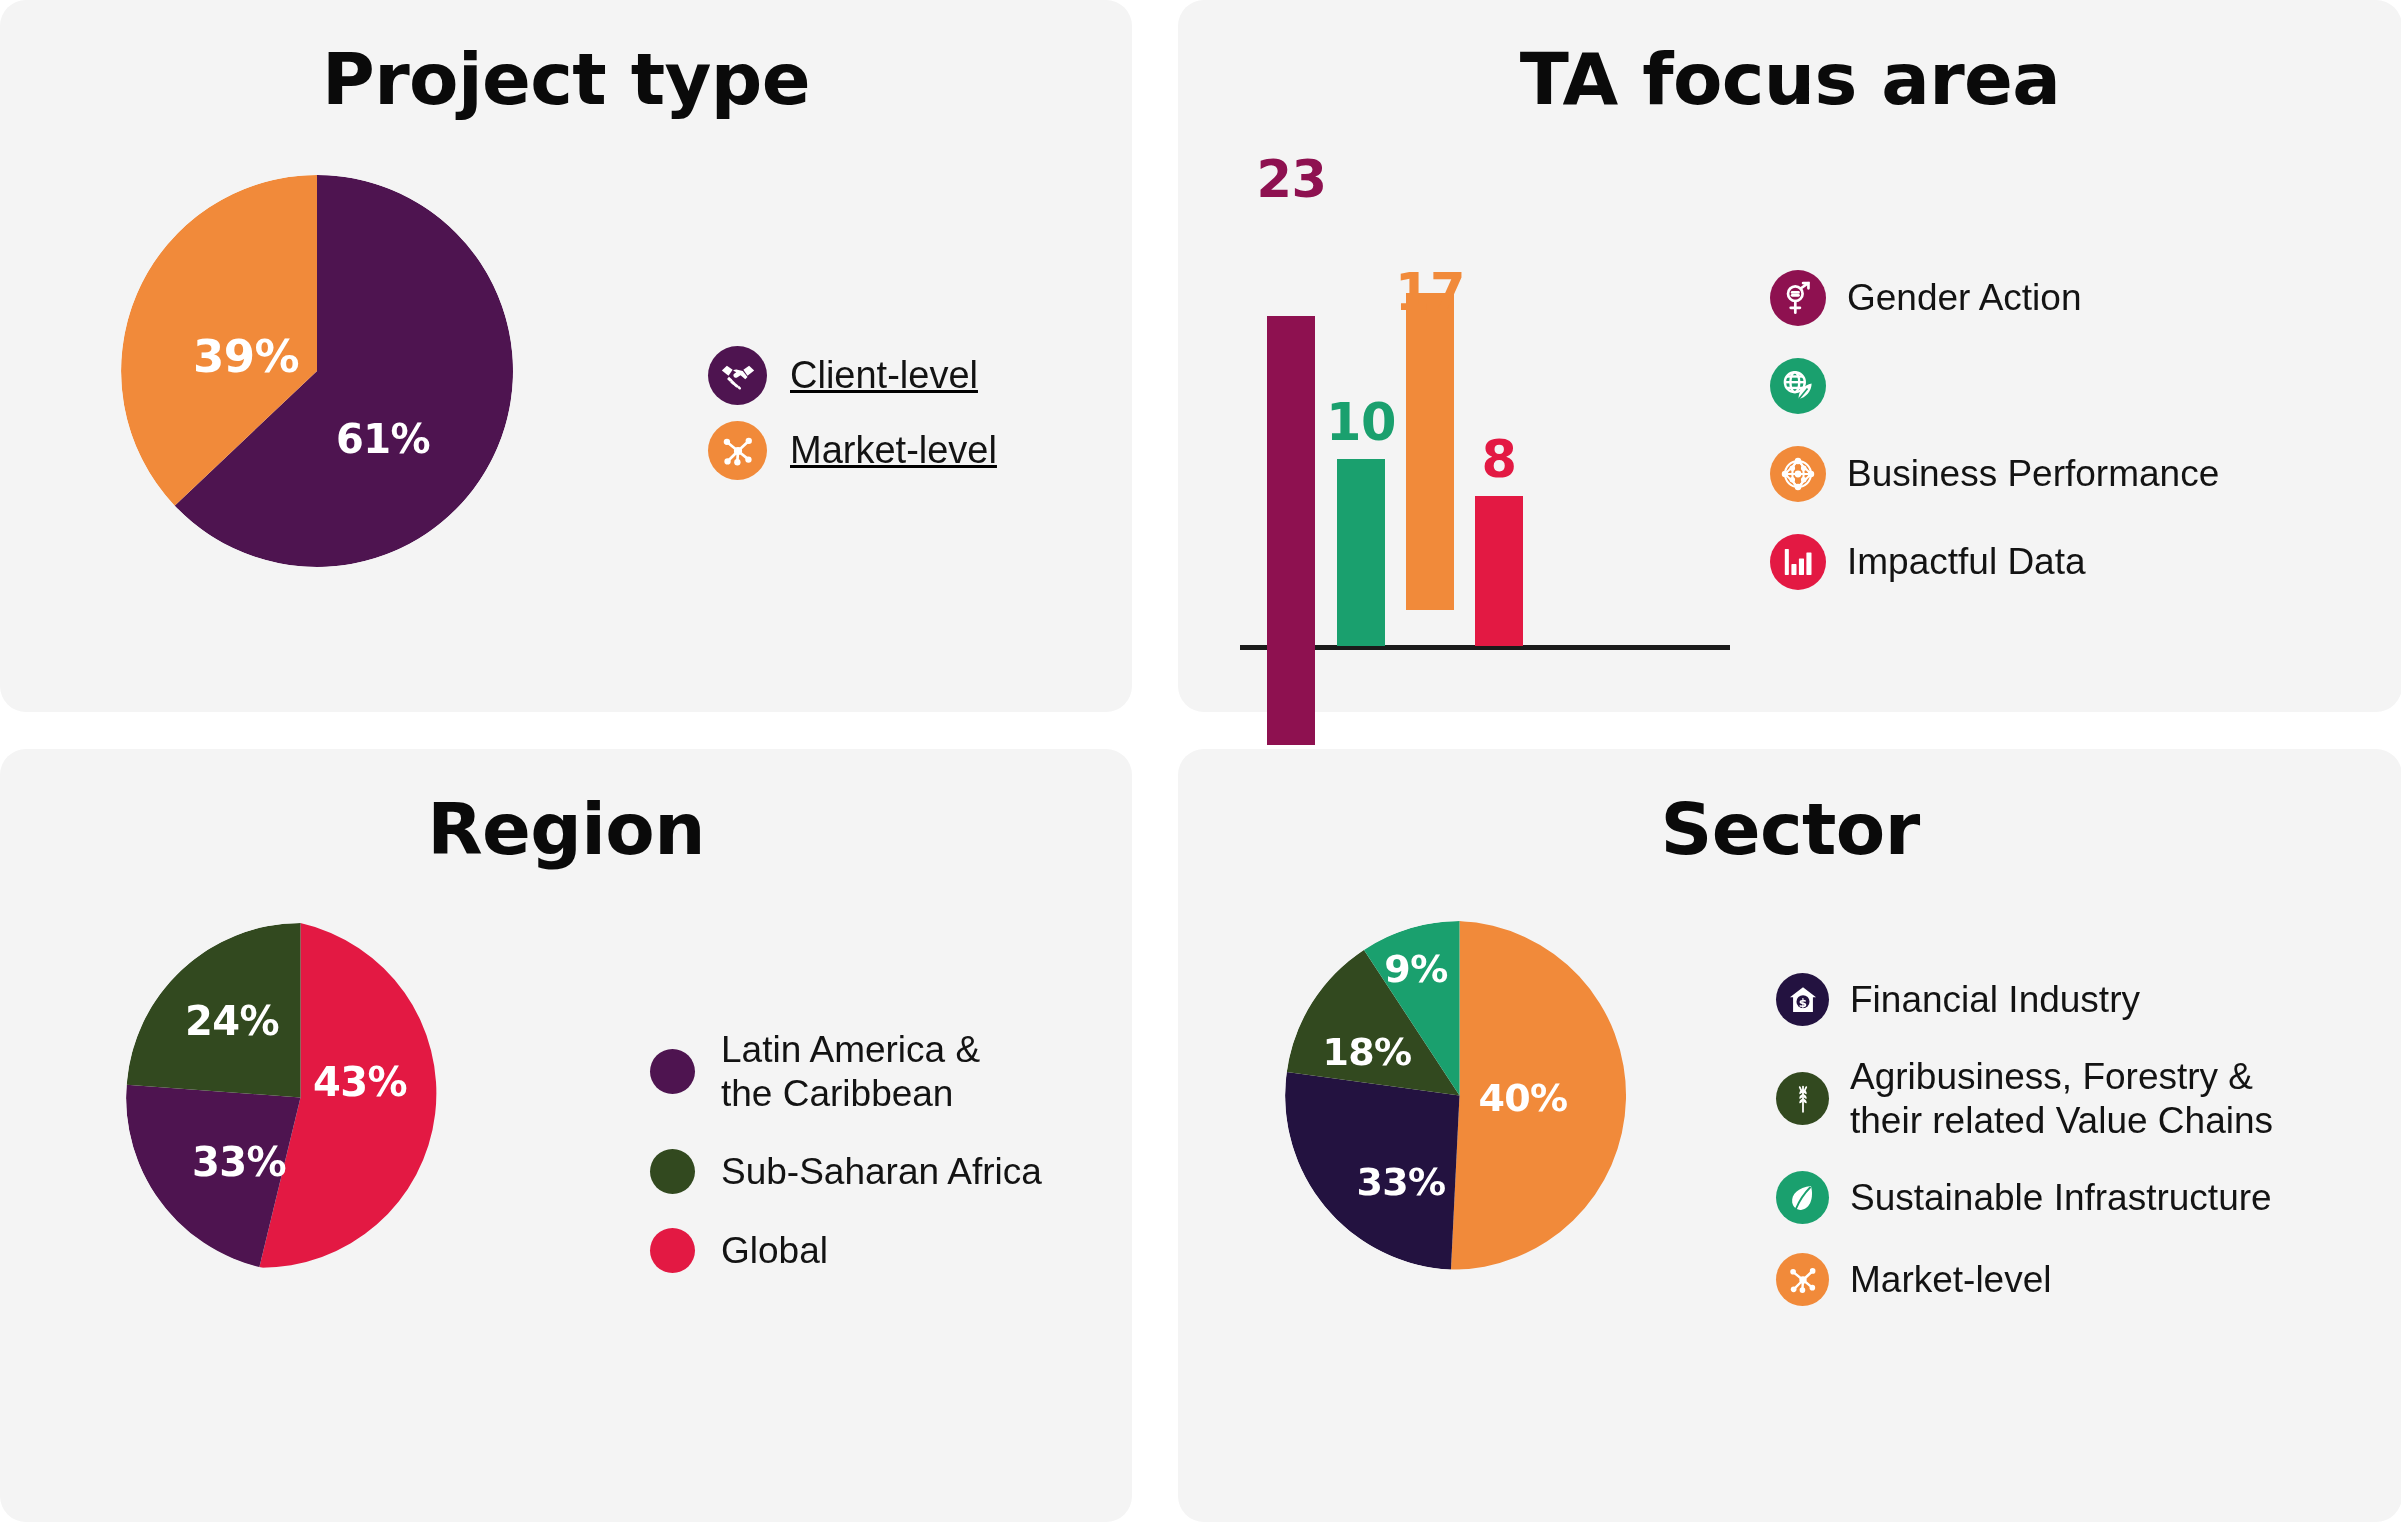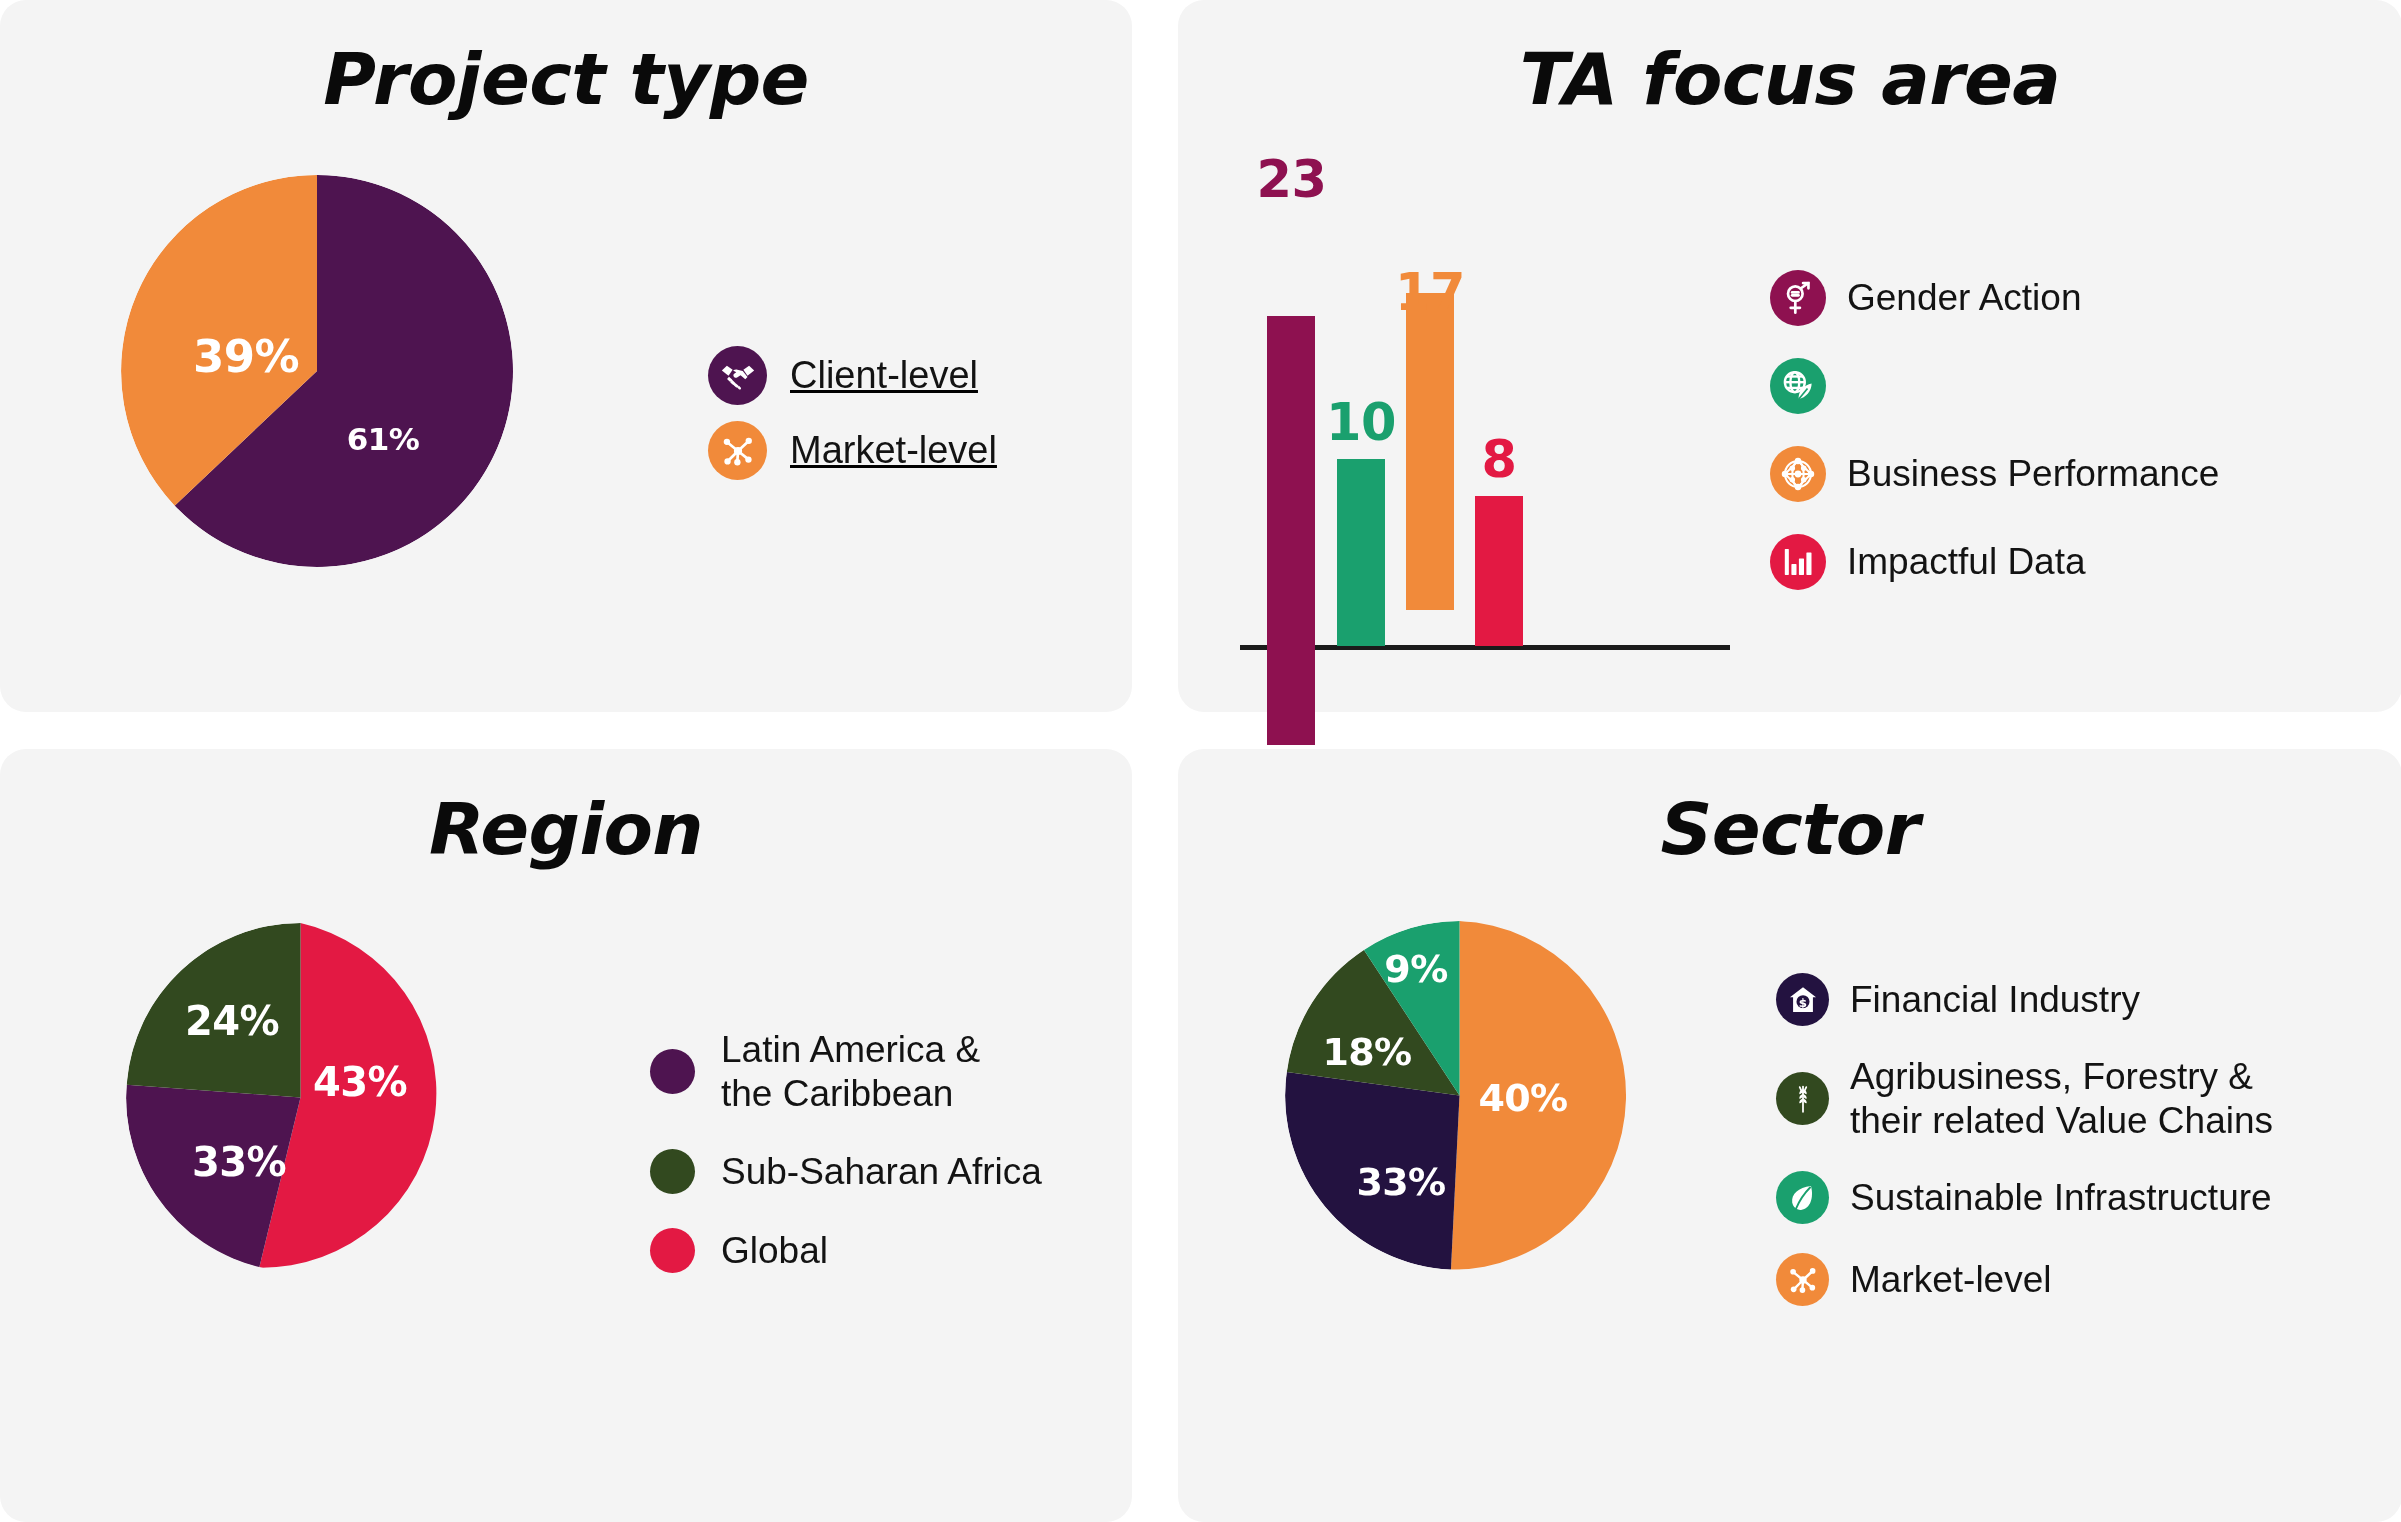--- a/index.html
+++ b/index.html
@@ -35,21 +35,20 @@
 
   .panel-title {
     position: absolute;
     left: 0;
     right: 0;
     text-align: center;
     font-family: "DejaVu Sans", sans-serif;
     font-weight: bold;
     color: #0a0a0a;
     letter-spacing: -0.6px;
-    font-style: italic;
   }
   .t-project { top: 37px; font-size: 72px; }
   .t-focus   { top: 37px; font-size: 72px; }
   .t-region  { top: 38px; font-size: 72px; }
   .t-sector  { top: 38px; font-size: 72px; }
 
   
   .pie-wrap { position: absolute; }
   .pie {
     position: relative;
@@ -123,21 +122,21 @@
     <div class="panel-title t-project">Project type</div>
 
     <div class="pie-wrap" style="left:121px; top:175px;">
       <div class="pie" style="width:392px;height:392px;">
         <svg width="392" height="392" viewBox="0 0 640 640">
           <path d="M320 320 L320 0 A320 320 0 1 1 87.6 539.8 Z" fill="#4e1450"></path>
           <path d="M320 320 L87.6 539.8 A320 320 0 0 1 320 0 Z" fill="#f18a3a"></path>
         </svg>
       </div>
       <div class="pie-label" style="left:125px; top:181px; font-size:45px;">39%</div>
-      <div class="pie-label" style="left:262px; top:264px; font-size:31px;">61%</div>
+      <div class="pie-label" style="left:262px; top:264px; font-size:40px;">61%</div>
     </div>
 
     <div class="legend" style="left:708px; top:346px; gap:16px;text-decoration:underline;">
       <div class="legend-row" style="gap:23px;">
         <span class="legend-swatch" style="width:59px;height:59px;background:#4e1450;">
           <svg width="38" height="38" viewBox="0 0 24 24" fill="#ffffff">
             <path d="M1.8 8.6 L5.0 5.5 L8.6 8.1 L6.0 11.8 Z"></path>
             <path d="M22.2 8.6 L19.0 5.5 L15.4 8.1 L18.0 11.8 Z"></path>
             <path d="M8.9 8.6 C9.6 8.1 10.6 7.8 11.6 8.0 L15.0 8.8 L18.0 12.6 L16.6 14.0 L13.6 11.6 L11.4 12.9 C10.6 13.3 9.7 13.0 9.3 12.3 C8.9 11.6 9.1 10.8 9.8 10.4 L10.9 9.7 Z"></path>
             <path d="M6.3 12.4 L8.1 14.0 C8.5 14.4 8.5 15.0 8.1 15.4 C7.7 15.8 7.1 15.8 6.7 15.4 L5.1 13.9 Z"></path>

